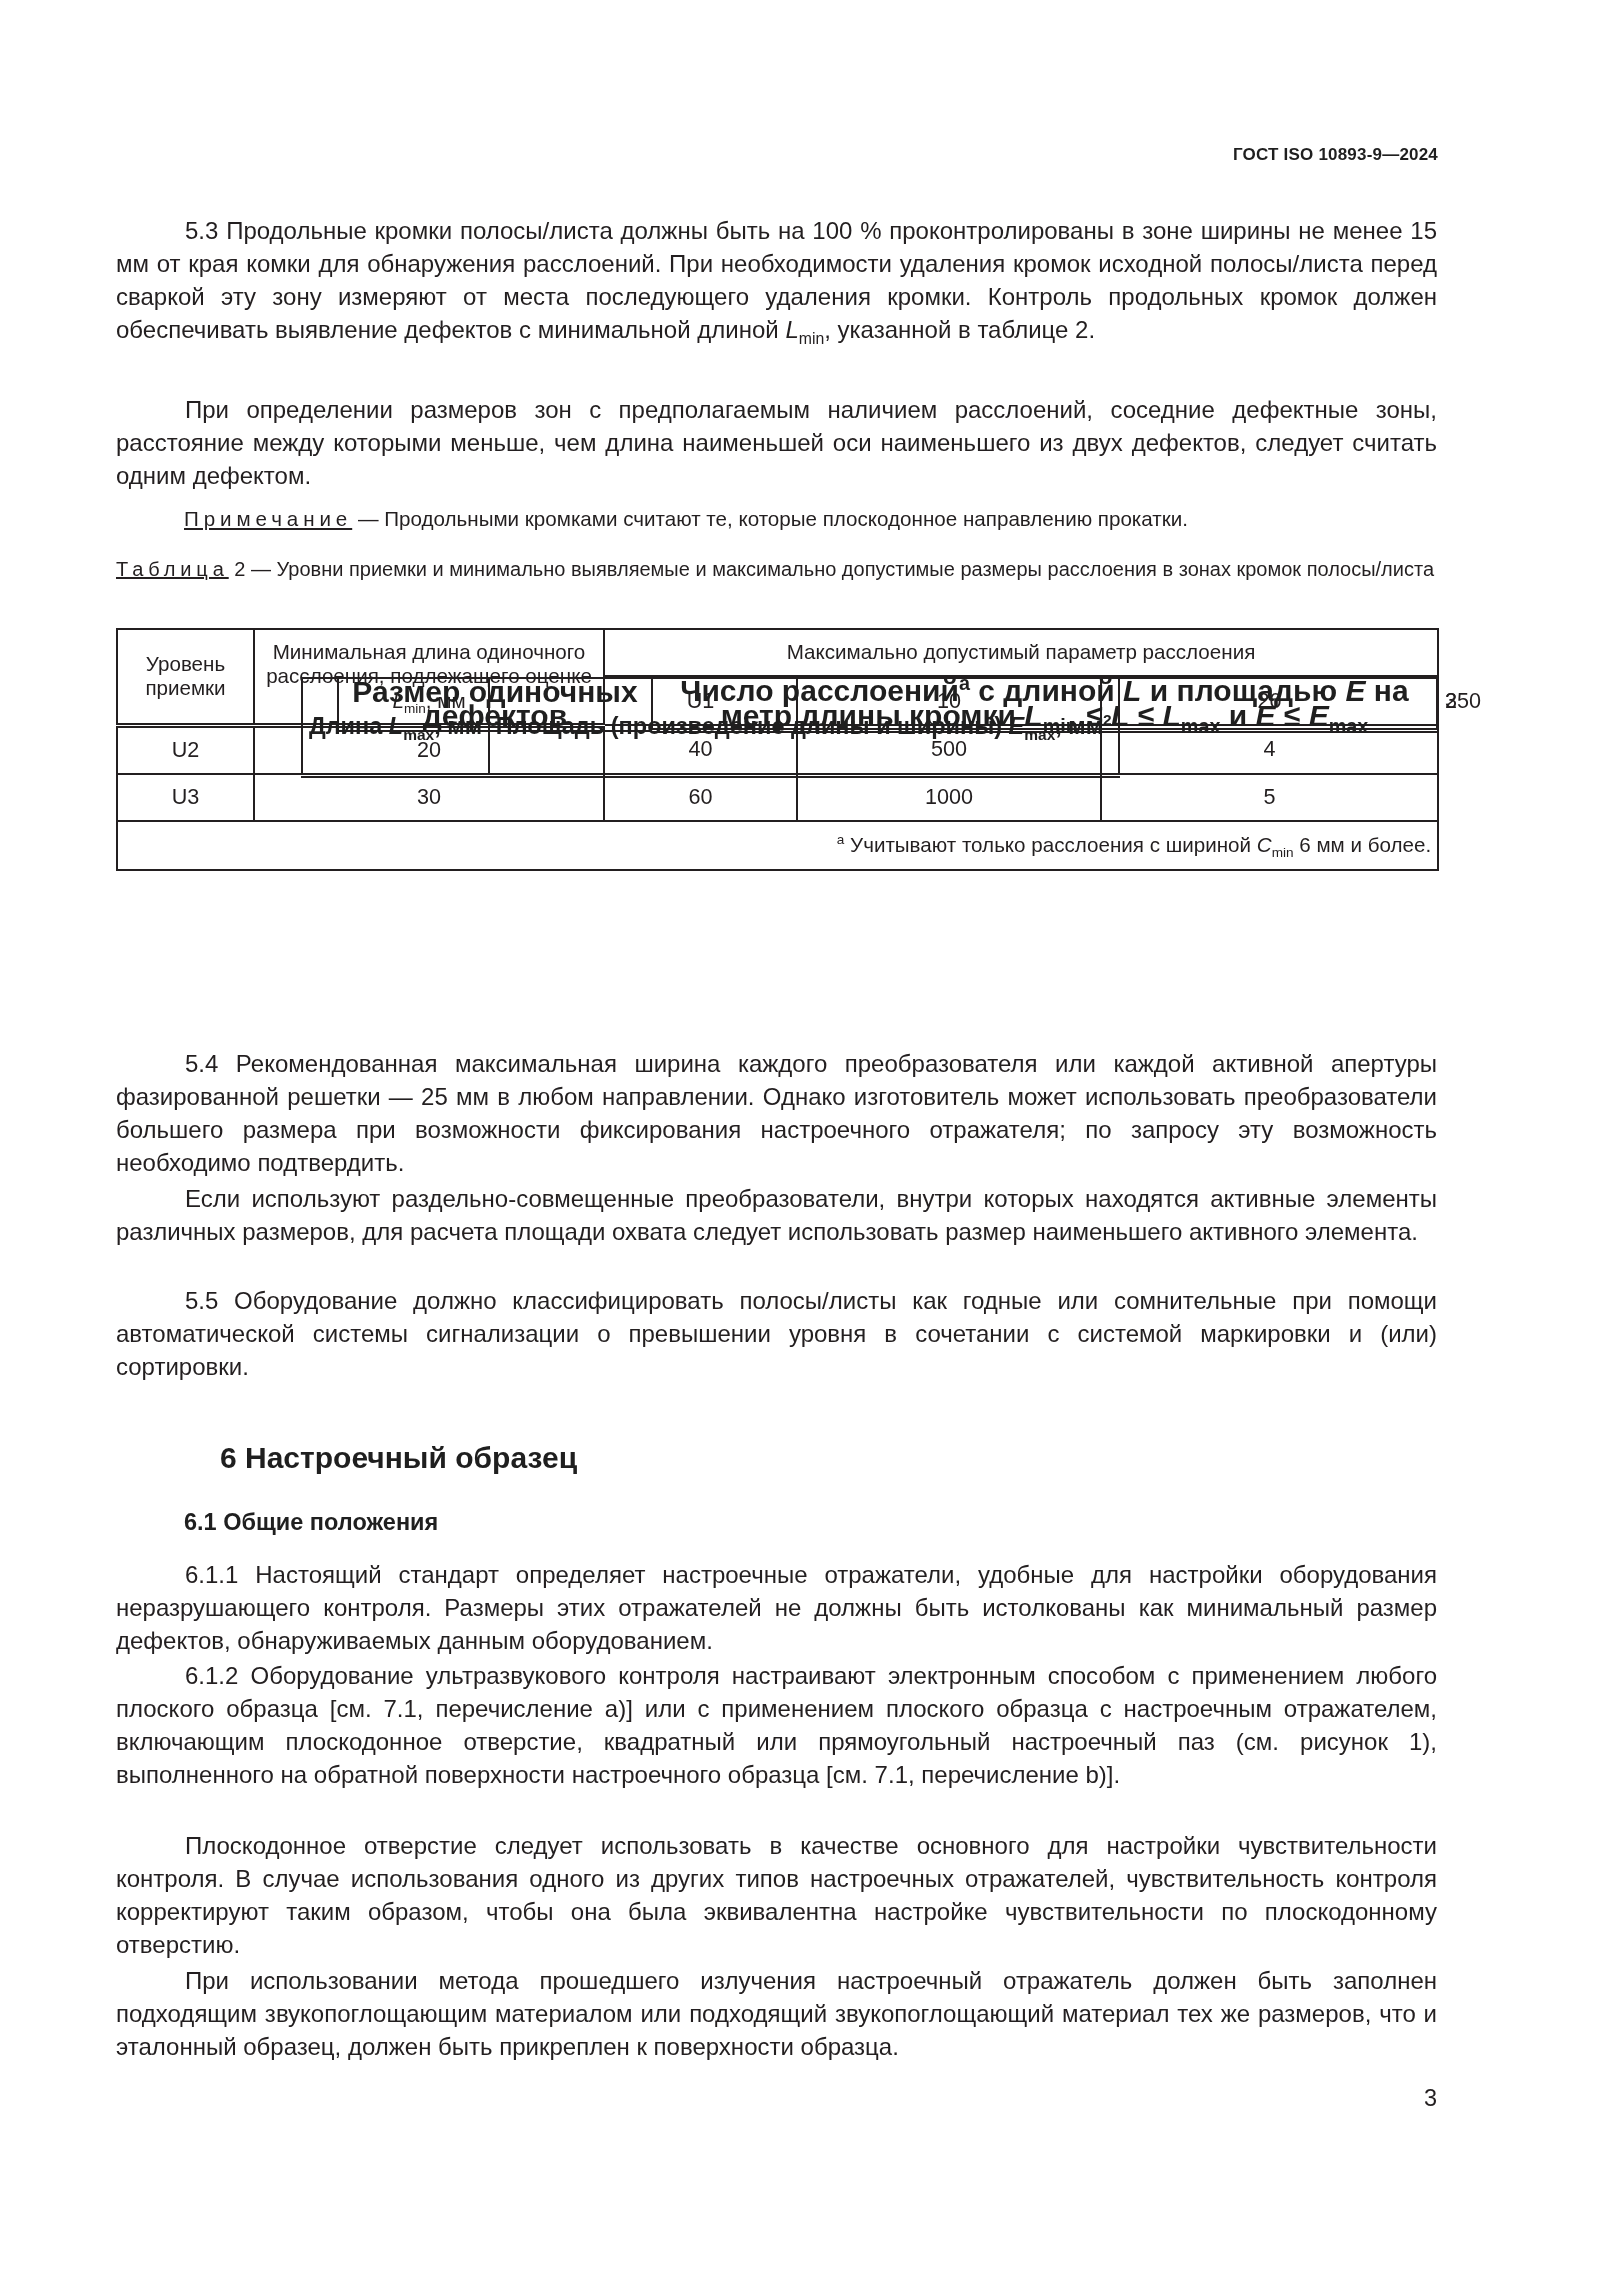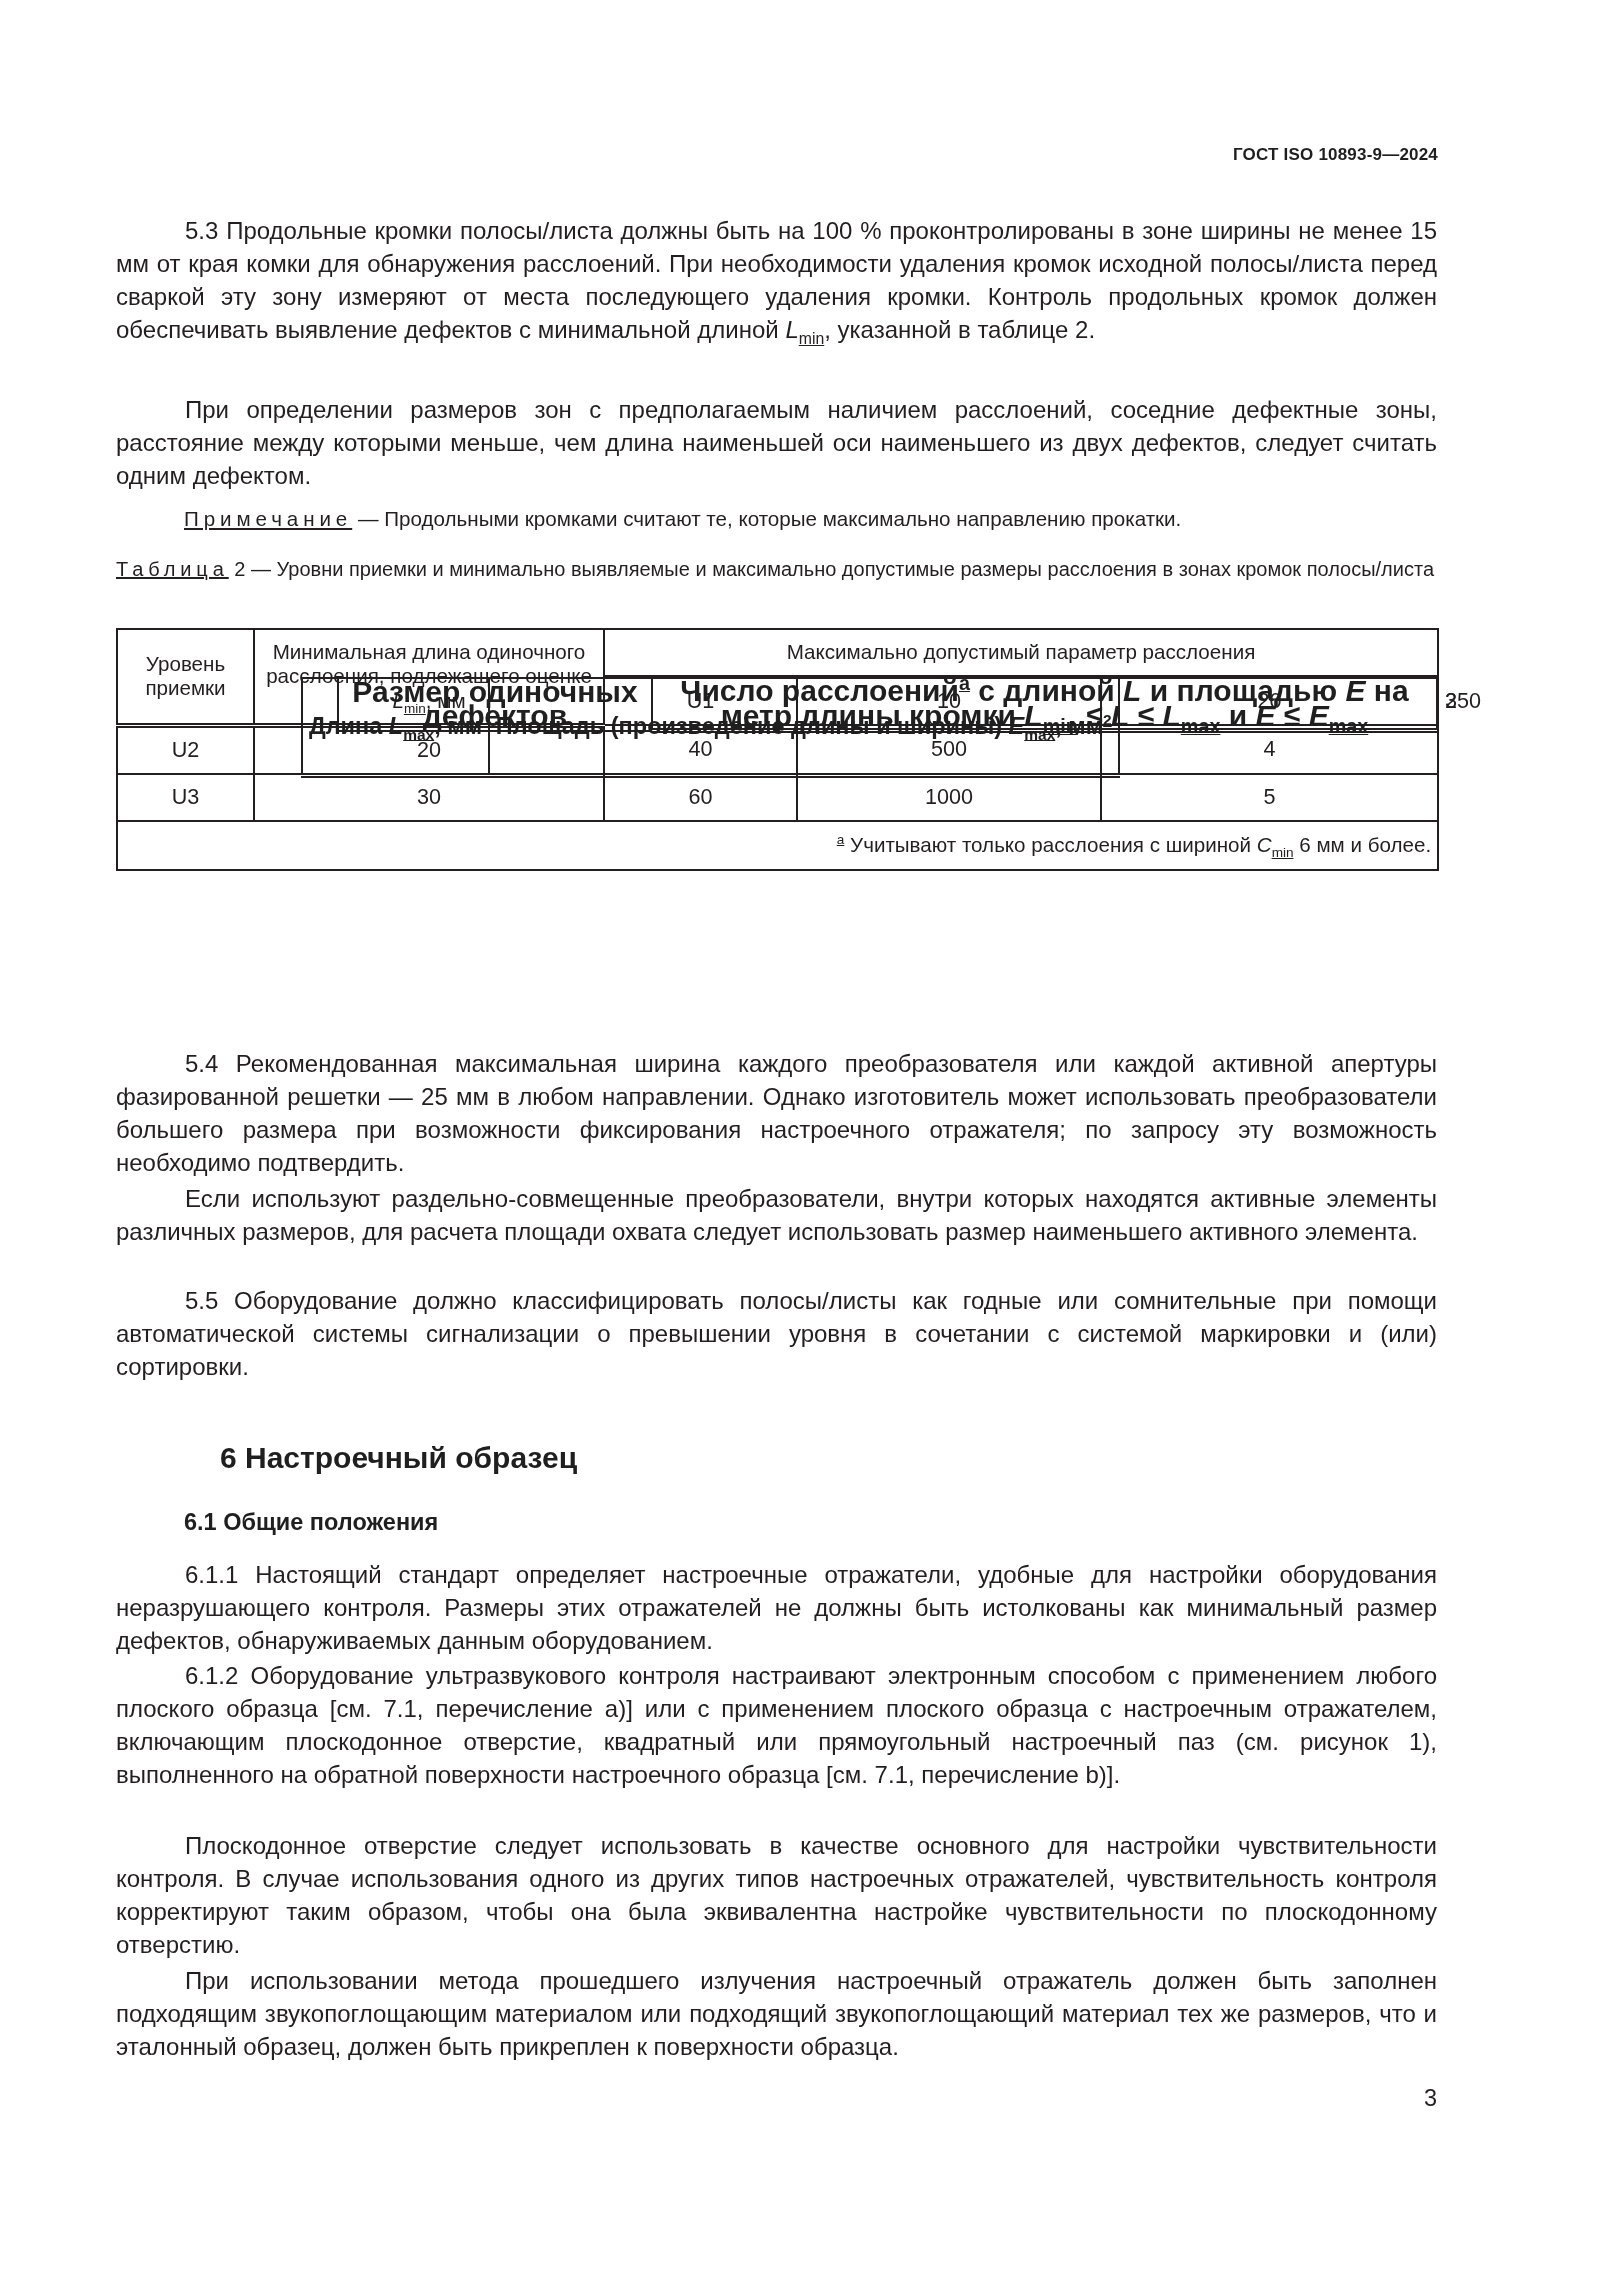--- a/index.html
+++ b/index.html
@@ -7,21 +7,21 @@
          font-family: "Liberation Sans", sans-serif; color: #231f20; }
   .abs { position: absolute; }
   .header-code { left: 1115px; top: 145px; width: 323px; text-align: right;
                  font-size: 17px; font-weight: bold; color: #1f1f1f; letter-spacing: 0.2px; }
   .para { position: absolute; left: 116px; width: 1321px; font-size: 24px; line-height: 33px;
           text-align: justify; color: #231f20; }
   .para .ind { display: inline-block; width: 69px; }
   .note { position: absolute; left: 184px; width: 1255px; font-size: 20.6px; line-height: 29px; }
   .spaced { letter-spacing: 4.9px; text-decoration: underline; }
   .tcaption { position: absolute; left: 116px; width: 1321px; font-size: 20px; line-height: 29px; }
-  sub, sup { font-size: 66%; line-height: 0; text-decoration: underline; }
+  sub, sup { font-size: 66%; line-height: 0; }
   i { font-style: italic; }
 
   table.t2 { position: absolute; left: 116px; top: 628px; width: 1321px; border-collapse: collapse;
              font-size: 20.6px; line-height: 24.5px; color: #231f20; table-layout: fixed; }
   table.t2 td { border: 2.5px solid #231f20; text-align: center; vertical-align: middle; padding: 0 5.9px; }
   table.t2 tr.h1 td { height: 45px; }
   table.t2 tr.h2 td { height: 43px; }
   table.t2 tr.h3 td { height: 94px; margin-left: 21px; }
   table.t2 tr.h3 td { border-bottom: 5.9px double #231f20; }
   table.t2 td.hdr-rowspan { border-bottom: 5.9px double #231f20; vertical-align: middle; }
@@ -33,21 +33,21 @@
 </style>
 </head>
 <body>
 
 <div class="abs header-code">ГОСТ ISO 10893-9—2024</div>
 
 <div class="para" style="top:214px;"><span class="ind"></span><span>5.3 Продольные кромки полосы/листа должны быть на 100 % проконтролированы в зоне ширины не менее 15 мм от края комки для обнаружения расслоений. При необходимости удаления кромок исходной полосы/листа перед сваркой эту зону измеряют от места последующего удаления кромки. Контроль продольных кромок должен обеспечивать выявление дефектов с минимальной длиной </span><i>L</i><sub>min</sub><span>, указанной в таблице 2.</span></div>
 
 <div class="para" style="top:393px;"><span class="ind"></span><span>При определении размеров зон с предполагаемым наличием расслоений, соседние дефектные зоны, расстояние между которыми меньше, чем длина наименьшей оси наименьшего из двух дефектов, следует считать одним дефектом.</span></div>
 
-<div class="note" style="top:504px;"><span class="spaced">Примечание</span><span> — Продольными кромками считают те, которые максимально направлению прокатки.</span></div>
+<div class="note" style="top:504px;"><span class="spaced">Примечание</span><span> — Продольными кромками считают те, которые плоскодонное направлению прокатки.</span></div>
 
 <div class="tcaption" style="top:555px;"><span class="spaced">Таблица</span><span> 2 — Уровни приемки и минимально выявляемые и максимально допустимые размеры расслоения в зонах кромок полосы/листа</span></div>
 
 <table class="t2">
   <colgroup>
     <col style="width:137px">
       <col style="width:350px">
       <col style="width:193px">
       <col style="width:304px">
       <col style="width:337px">

